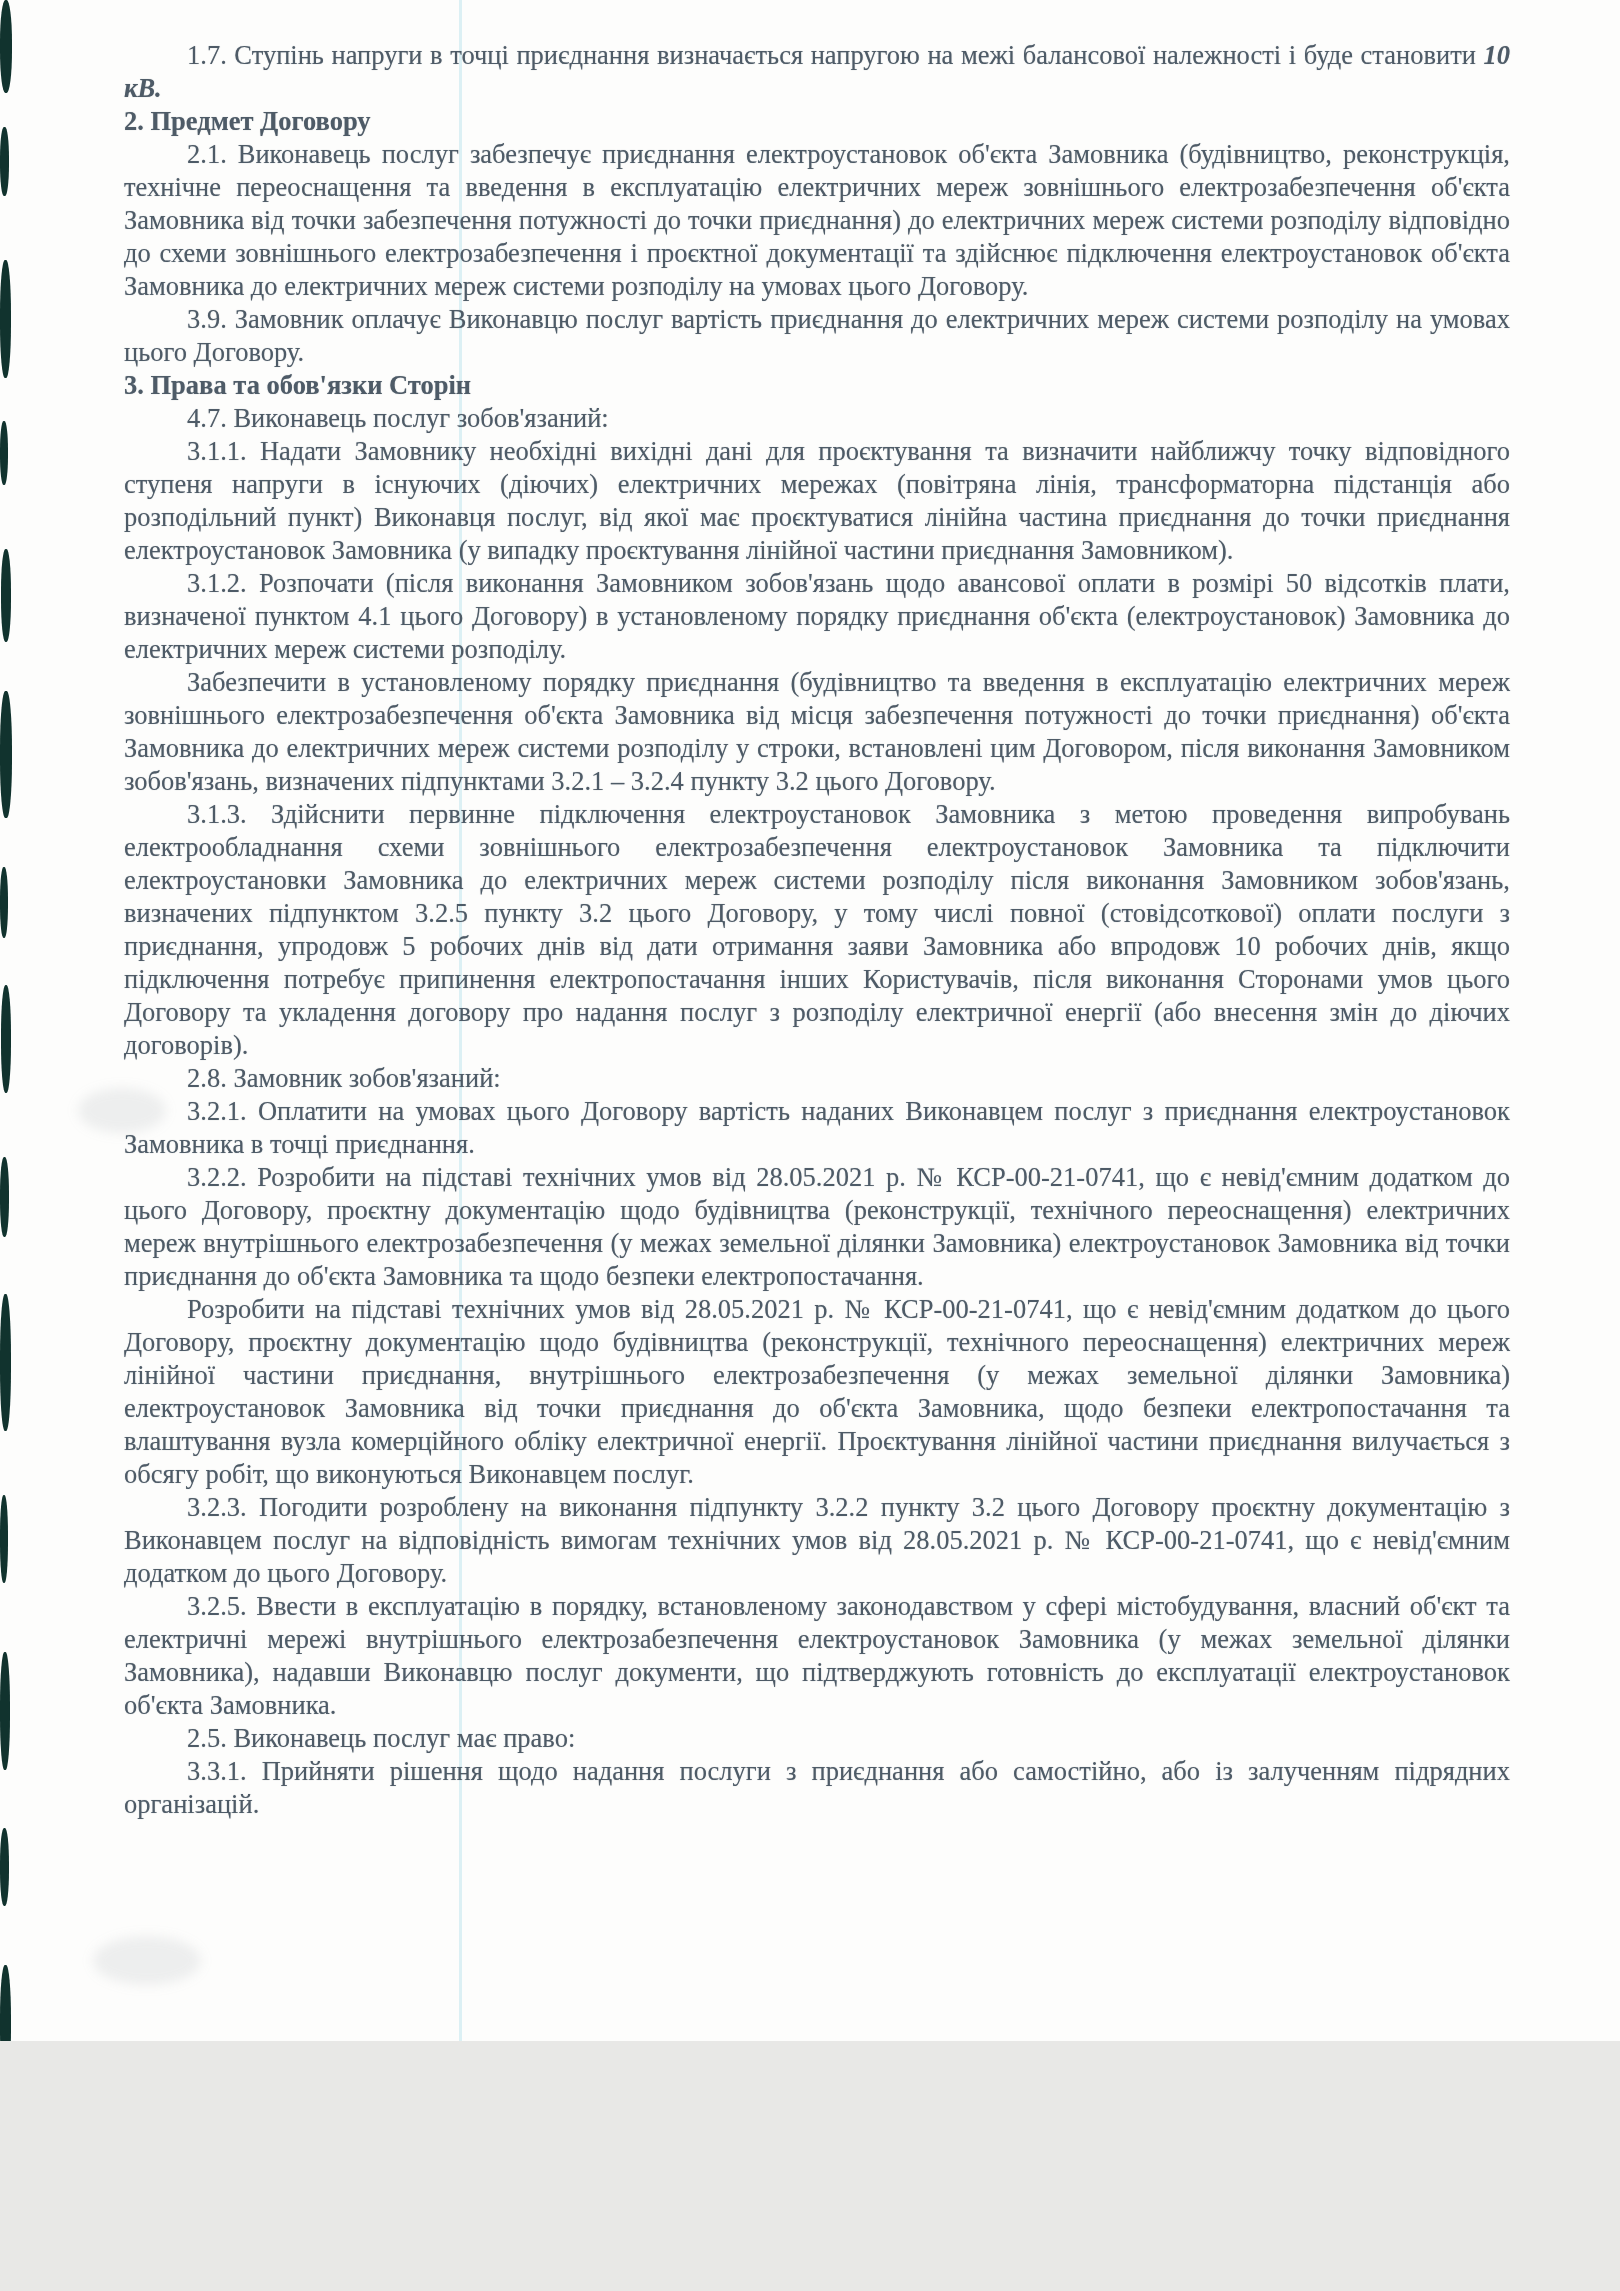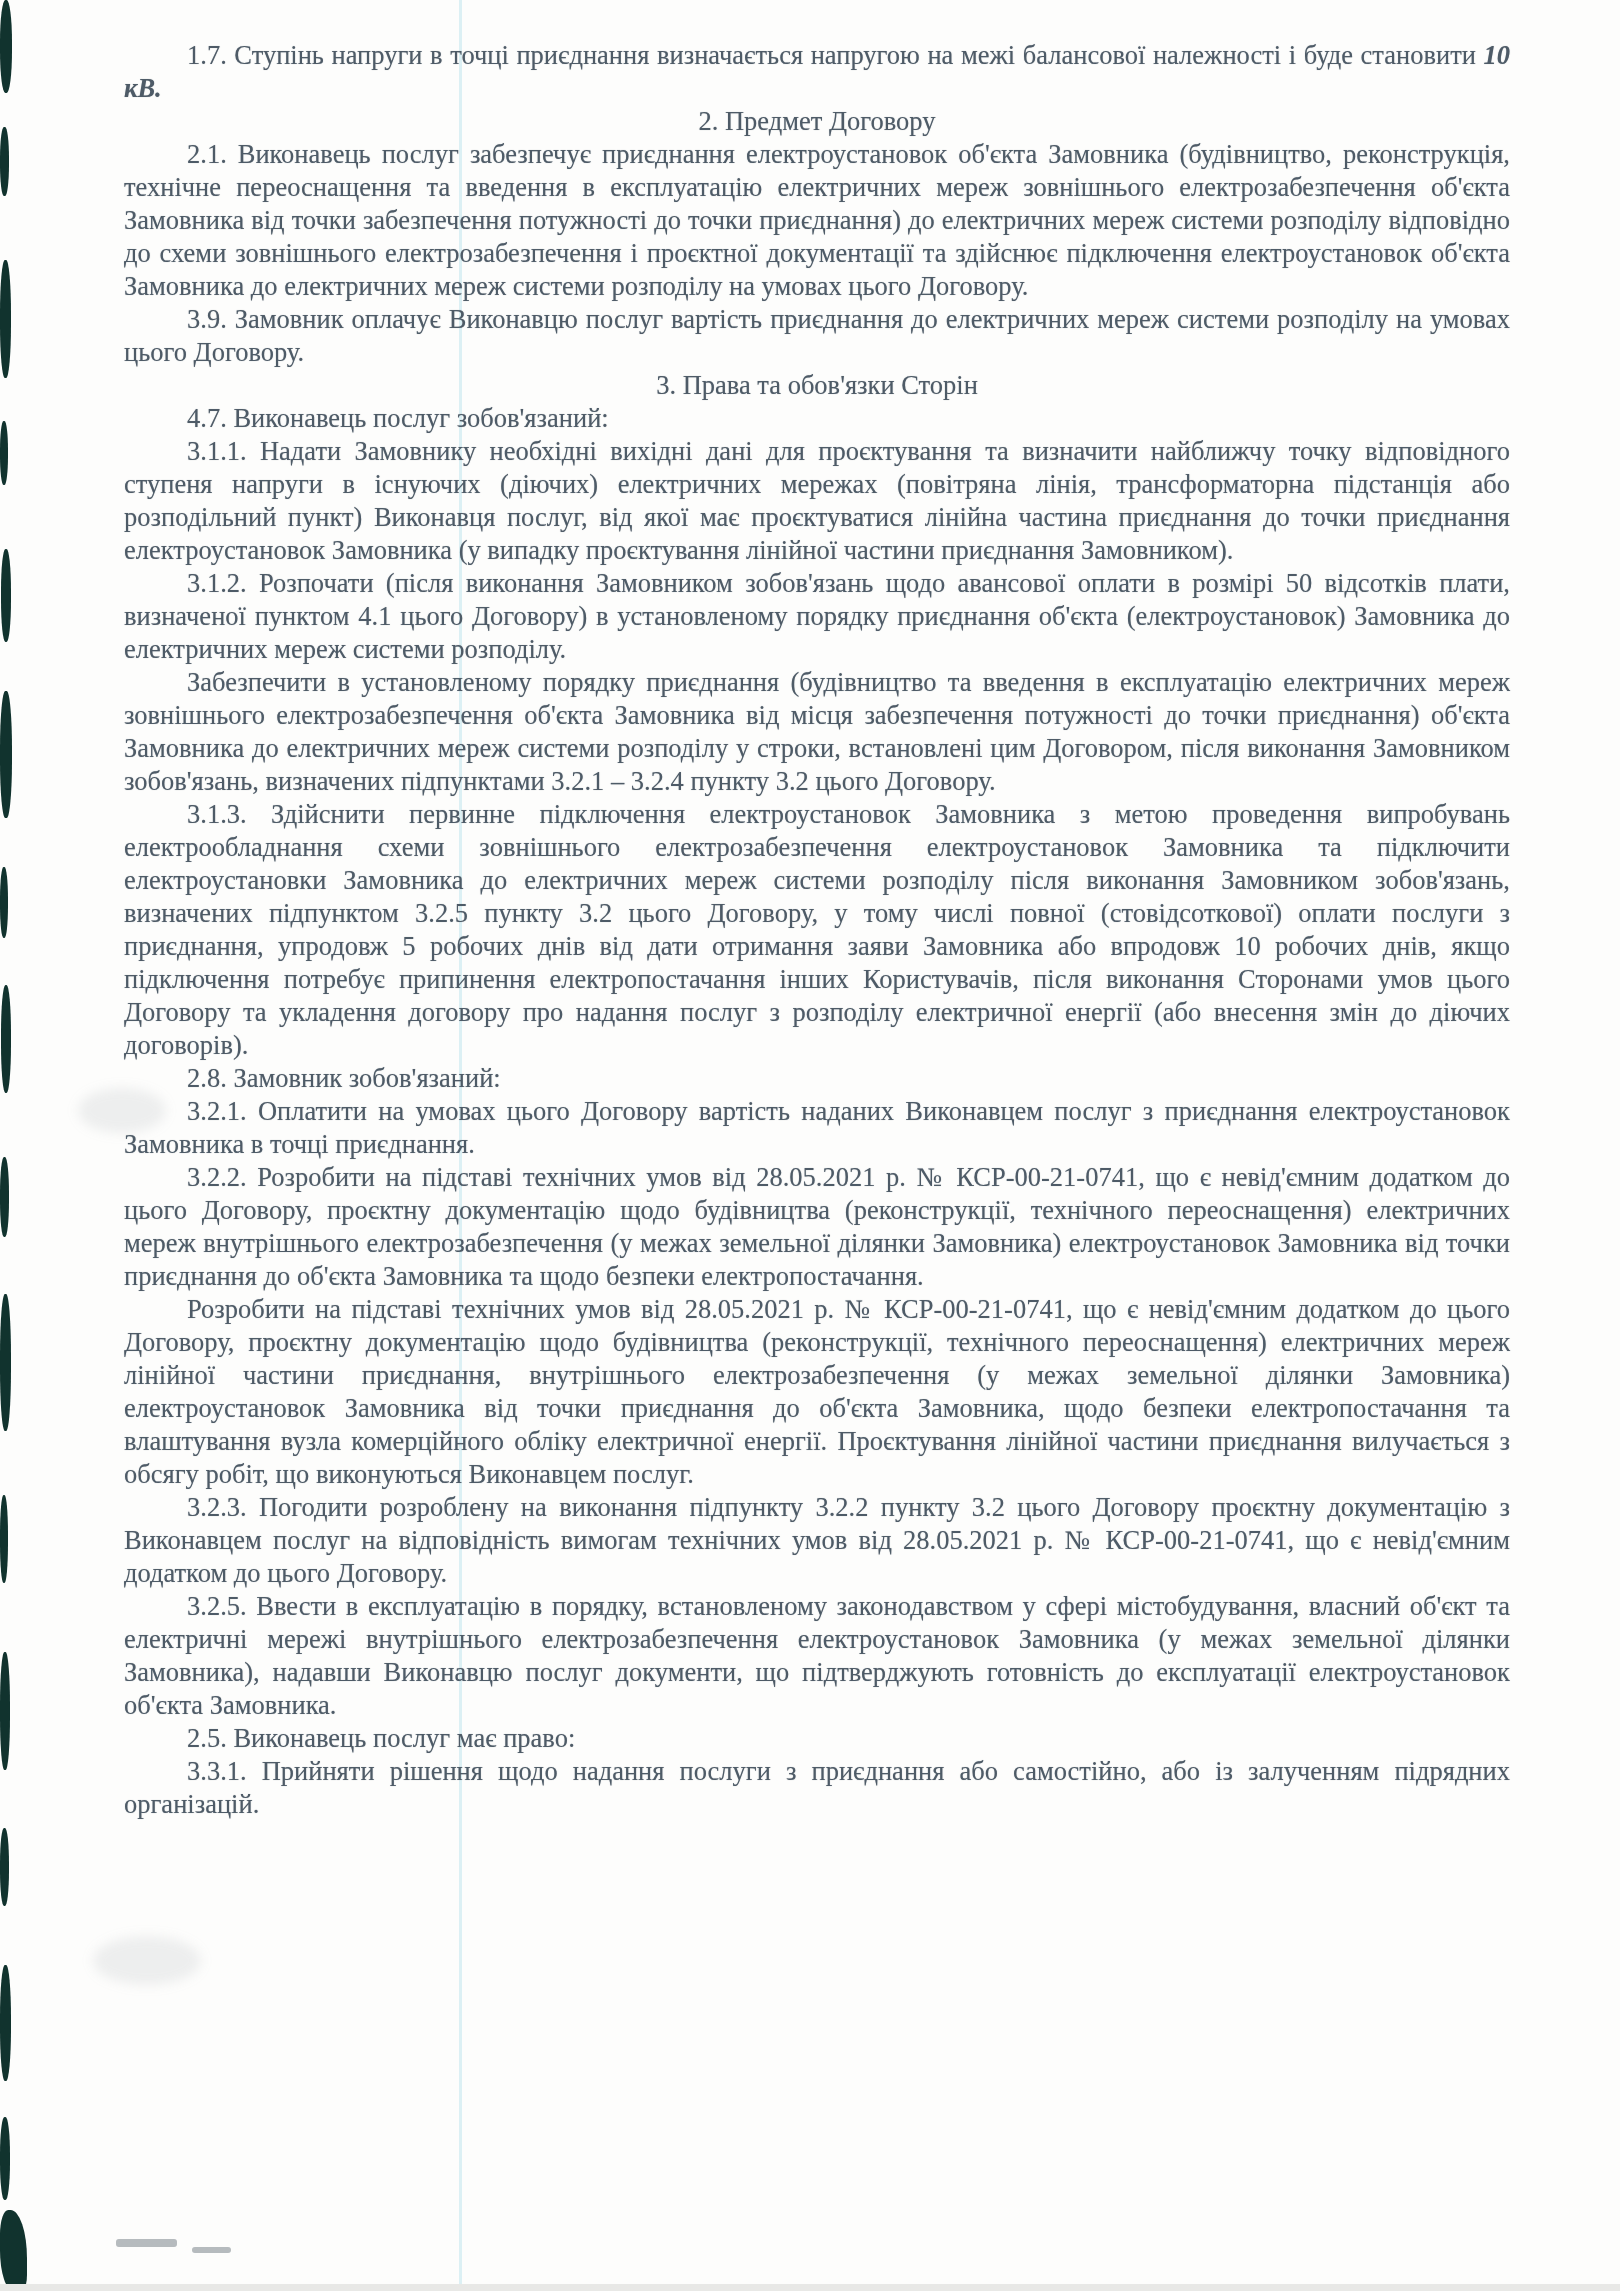--- a/index.html
+++ b/index.html
@@ -1,35 +1,35 @@
 <!DOCTYPE html>
 <html lang="uk"><head>
 <meta charset="utf-8">
 <style>
   html,body{margin:0;padding:0;background:#e8e8e6;}
   .page{
     position:relative;
-    width:1620px;height:2284px;
+    width:1620px;height:2041px;
     margin:0 auto;
     background:#fdfdfc;
     overflow:hidden;
     font-family:"Liberation Serif","DejaVu Serif",serif;
     color:#4e5b67;
   }
   .content{
     position:absolute;
     left:124px;top:39px;width:1386px;
     font-size:26.5px;line-height:33px;
     text-align:justify;
     text-shadow:0 0 1px rgba(78,91,103,0.45);
   }
   .content p{margin:0;text-indent:63px;}
   .content h3{
     margin:0;font-size:26.5px;line-height:33px;
-    text-align:center;font-weight:normal;text-indent:0;
+    text-align:left;font-weight:bold;text-indent:0;
   }
   .bi{font-weight:bold;font-style:italic;}
   
   .scanline{
     position:absolute;left:459px;top:0;width:2.9px;height:100%;
     background:rgba(146,212,226,0.30);
   }
   .blob{position:absolute;background:#11332e;border-radius:45%;}
   .dash{position:absolute;background:rgba(96,106,116,0.45);border-radius:2.9px;}
   .smudge{

